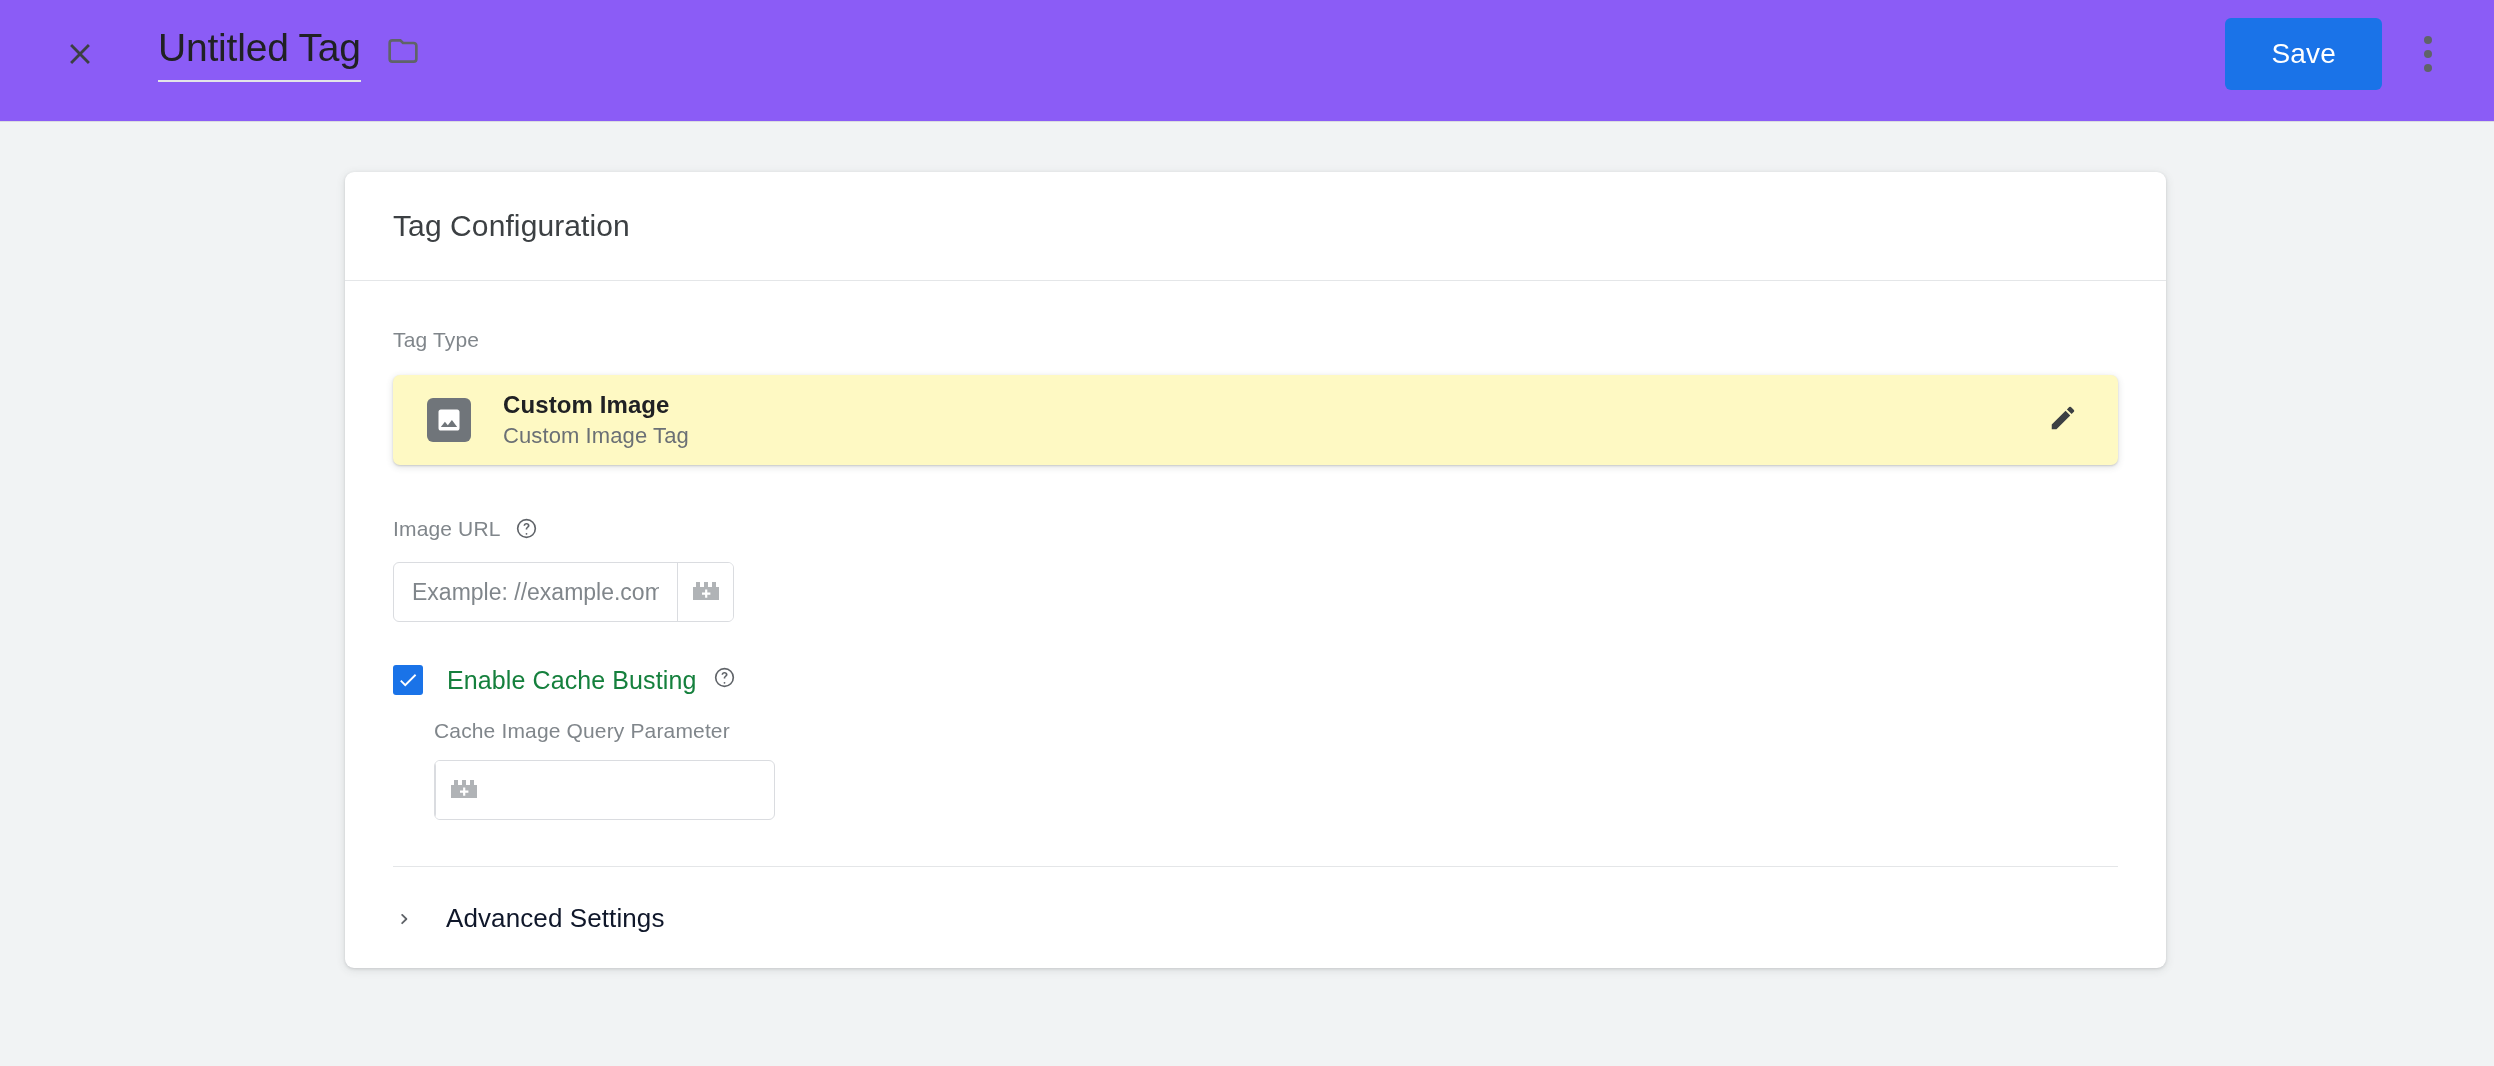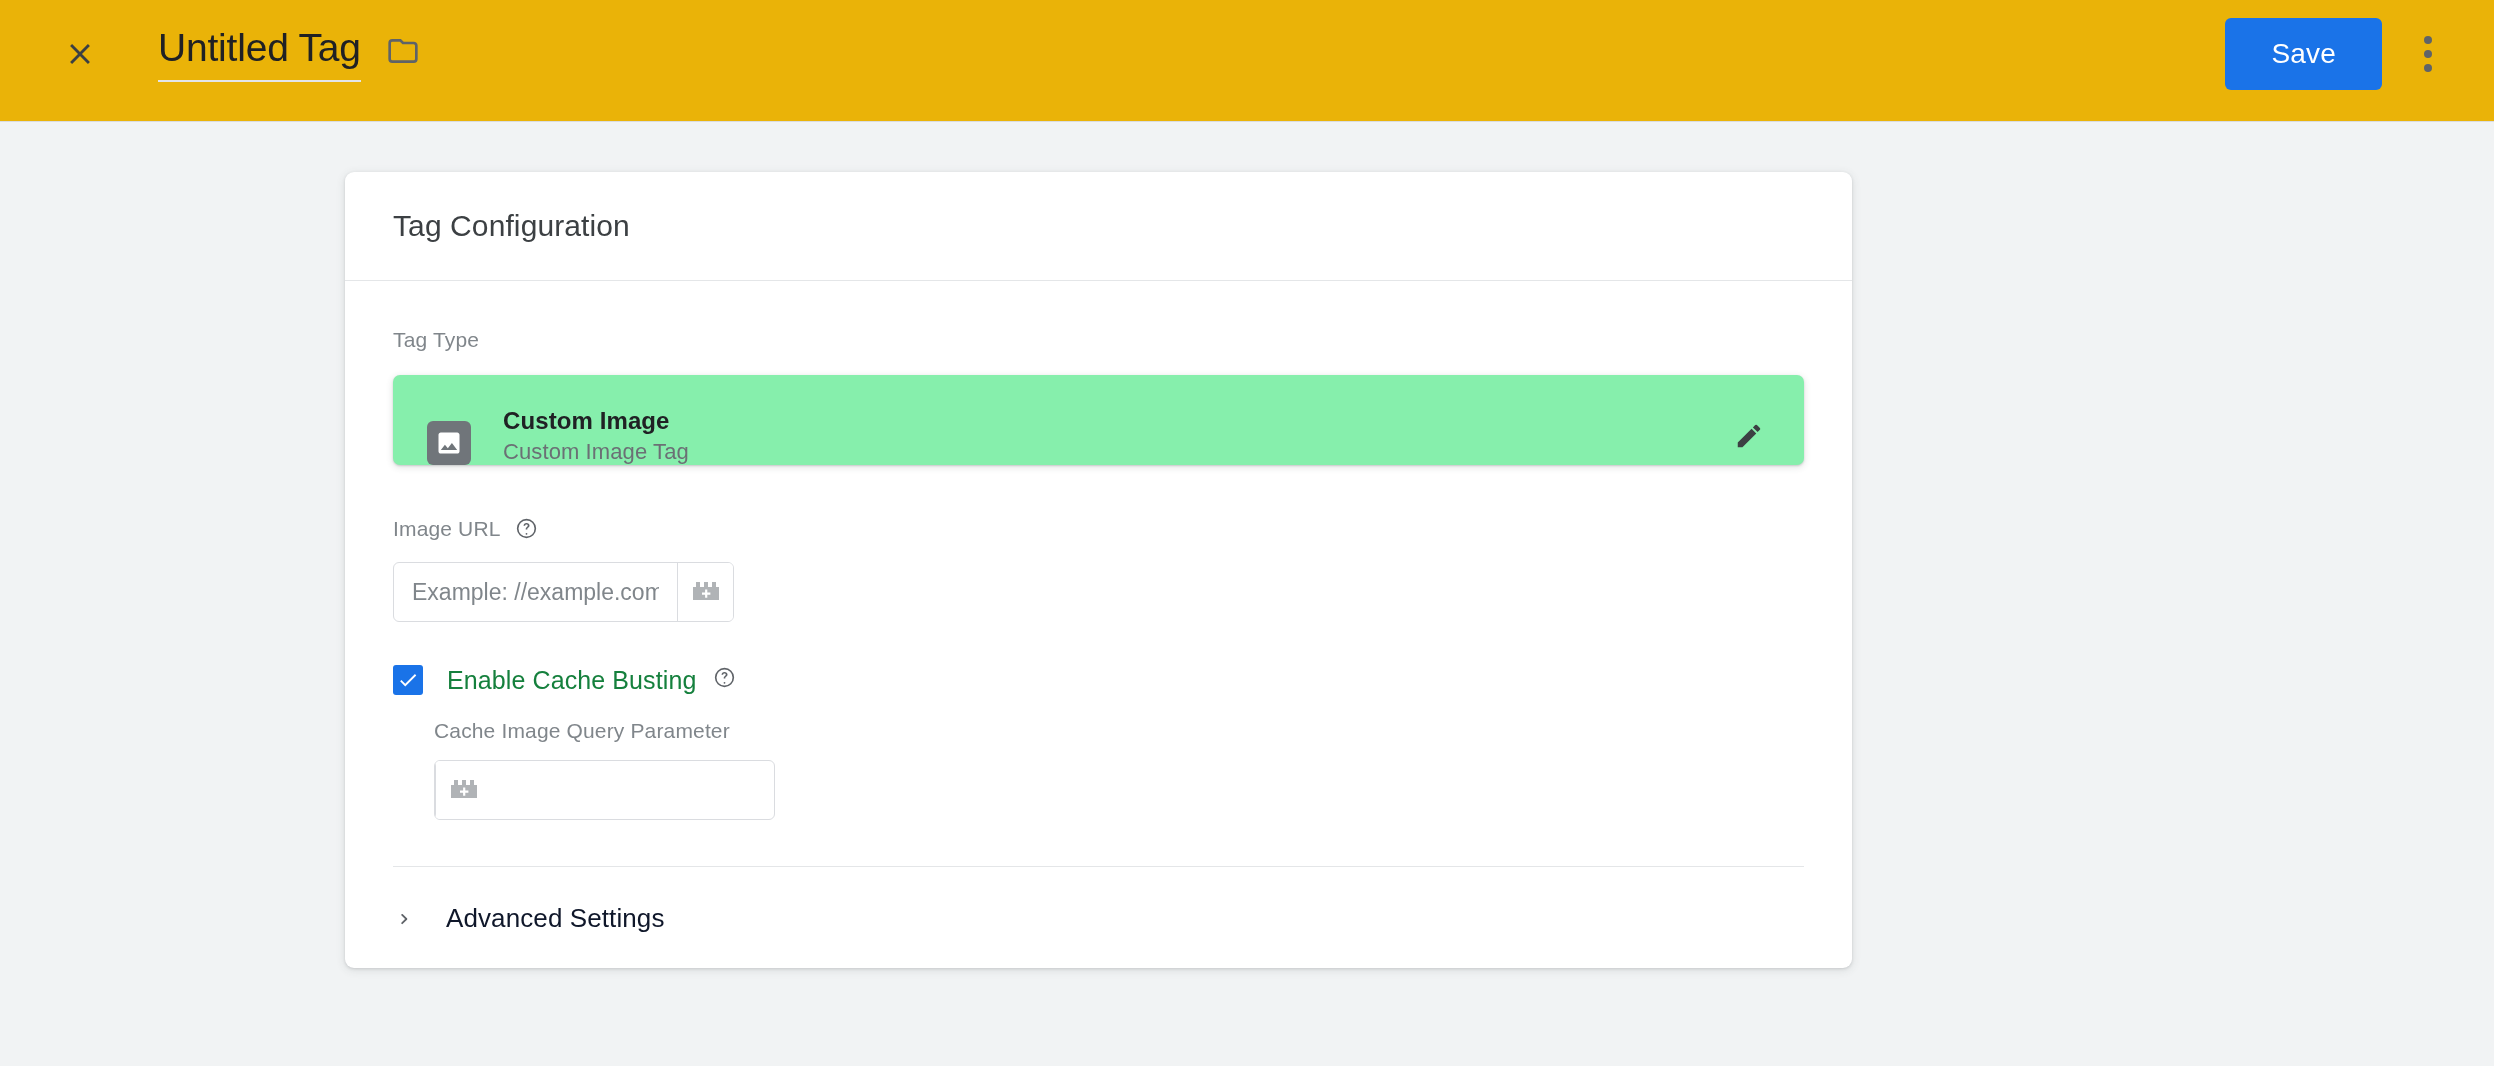--- a/index.html
+++ b/index.html
@@ -9,21 +9,21 @@
     background: #f1f3f4;
     font-family: "Liberation Sans", sans-serif;
     -webkit-font-smoothing: antialiased;
     overflow: hidden;
   }
 
   
   .appbar {
     position: relative;
     height: 122px;
-    background: #eab308;
+    background: #8b5cf6;
     border-bottom: 1px solid #dadce0;
     display: flex;
     align-items: center;
     padding: 0 28px 13px 28px;
     justify-content: flex-end;
   }
   .close-btn {
     width: 64px; height: 64px;
     display: flex; align-items: center; justify-content: center;
     border-radius: 50%;
@@ -89,21 +89,21 @@
   .content {
     position: relative;
     height: calc(1066px - 122px);
     padding-top: 50px;
   }
 
   .card {
     position: absolute;
     left: 345px;
     top: 50px;
-    width: 1507px;
+    width: 1821px;
     background: #ffffff;
     border-radius: 9px;
     box-shadow: 0 1px 3px rgba(60,64,67,.16), 0 2px 8px 1px rgba(60,64,67,.10);
     overflow: hidden;
     padding-bottom: 34px;
   }
 
   .card-header {
     height: 109px;
     display: flex;
@@ -127,25 +127,25 @@
     display: flex;
     gap: 14px;
   }
 
   .tagtype-label { margin-top: 47px; }
 
   
   .tagtype-card {
     margin-top: 23px;
     height: 90px;
-    background: #86efac;
+    background: #fef9c3;
     border-radius: 7px;
     box-shadow: 0 1px 2px rgba(60,64,67,.20), 0 2px 6px 1px rgba(60,64,67,.12);
     display: flex;
-    align-items: flex-end;
+    align-items: center;
     padding: 0 28px 0 34px;
     cursor: pointer;
   }
   .tt-icon {
     width: 44px; height: 44px;
     border-radius: 6px;
     background: #70757a;
     display: flex; align-items: center; justify-content: center;
     flex: 0 0 auto;
   }

